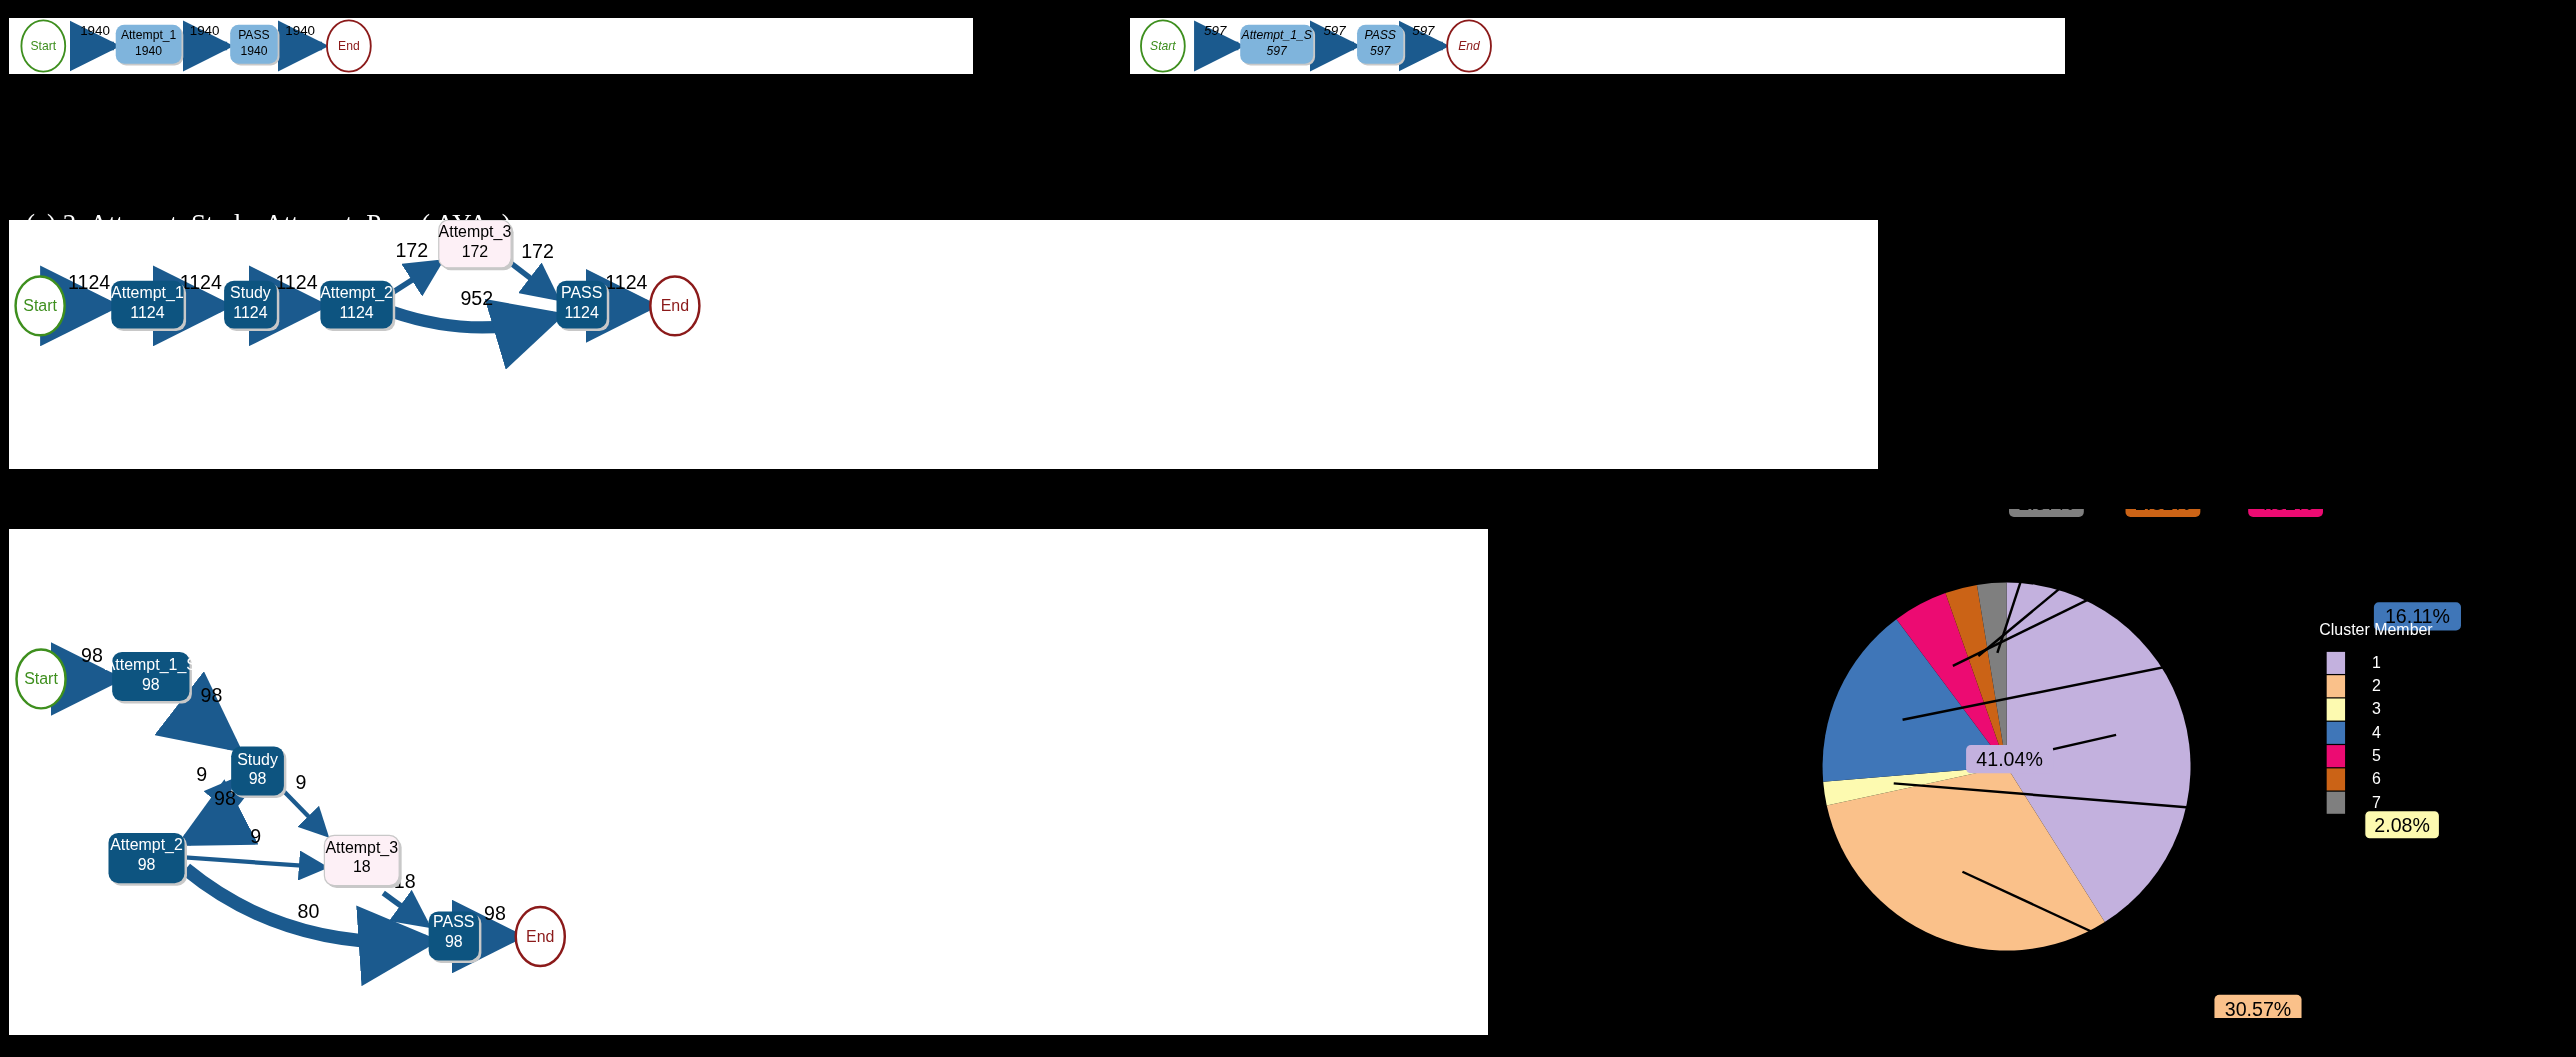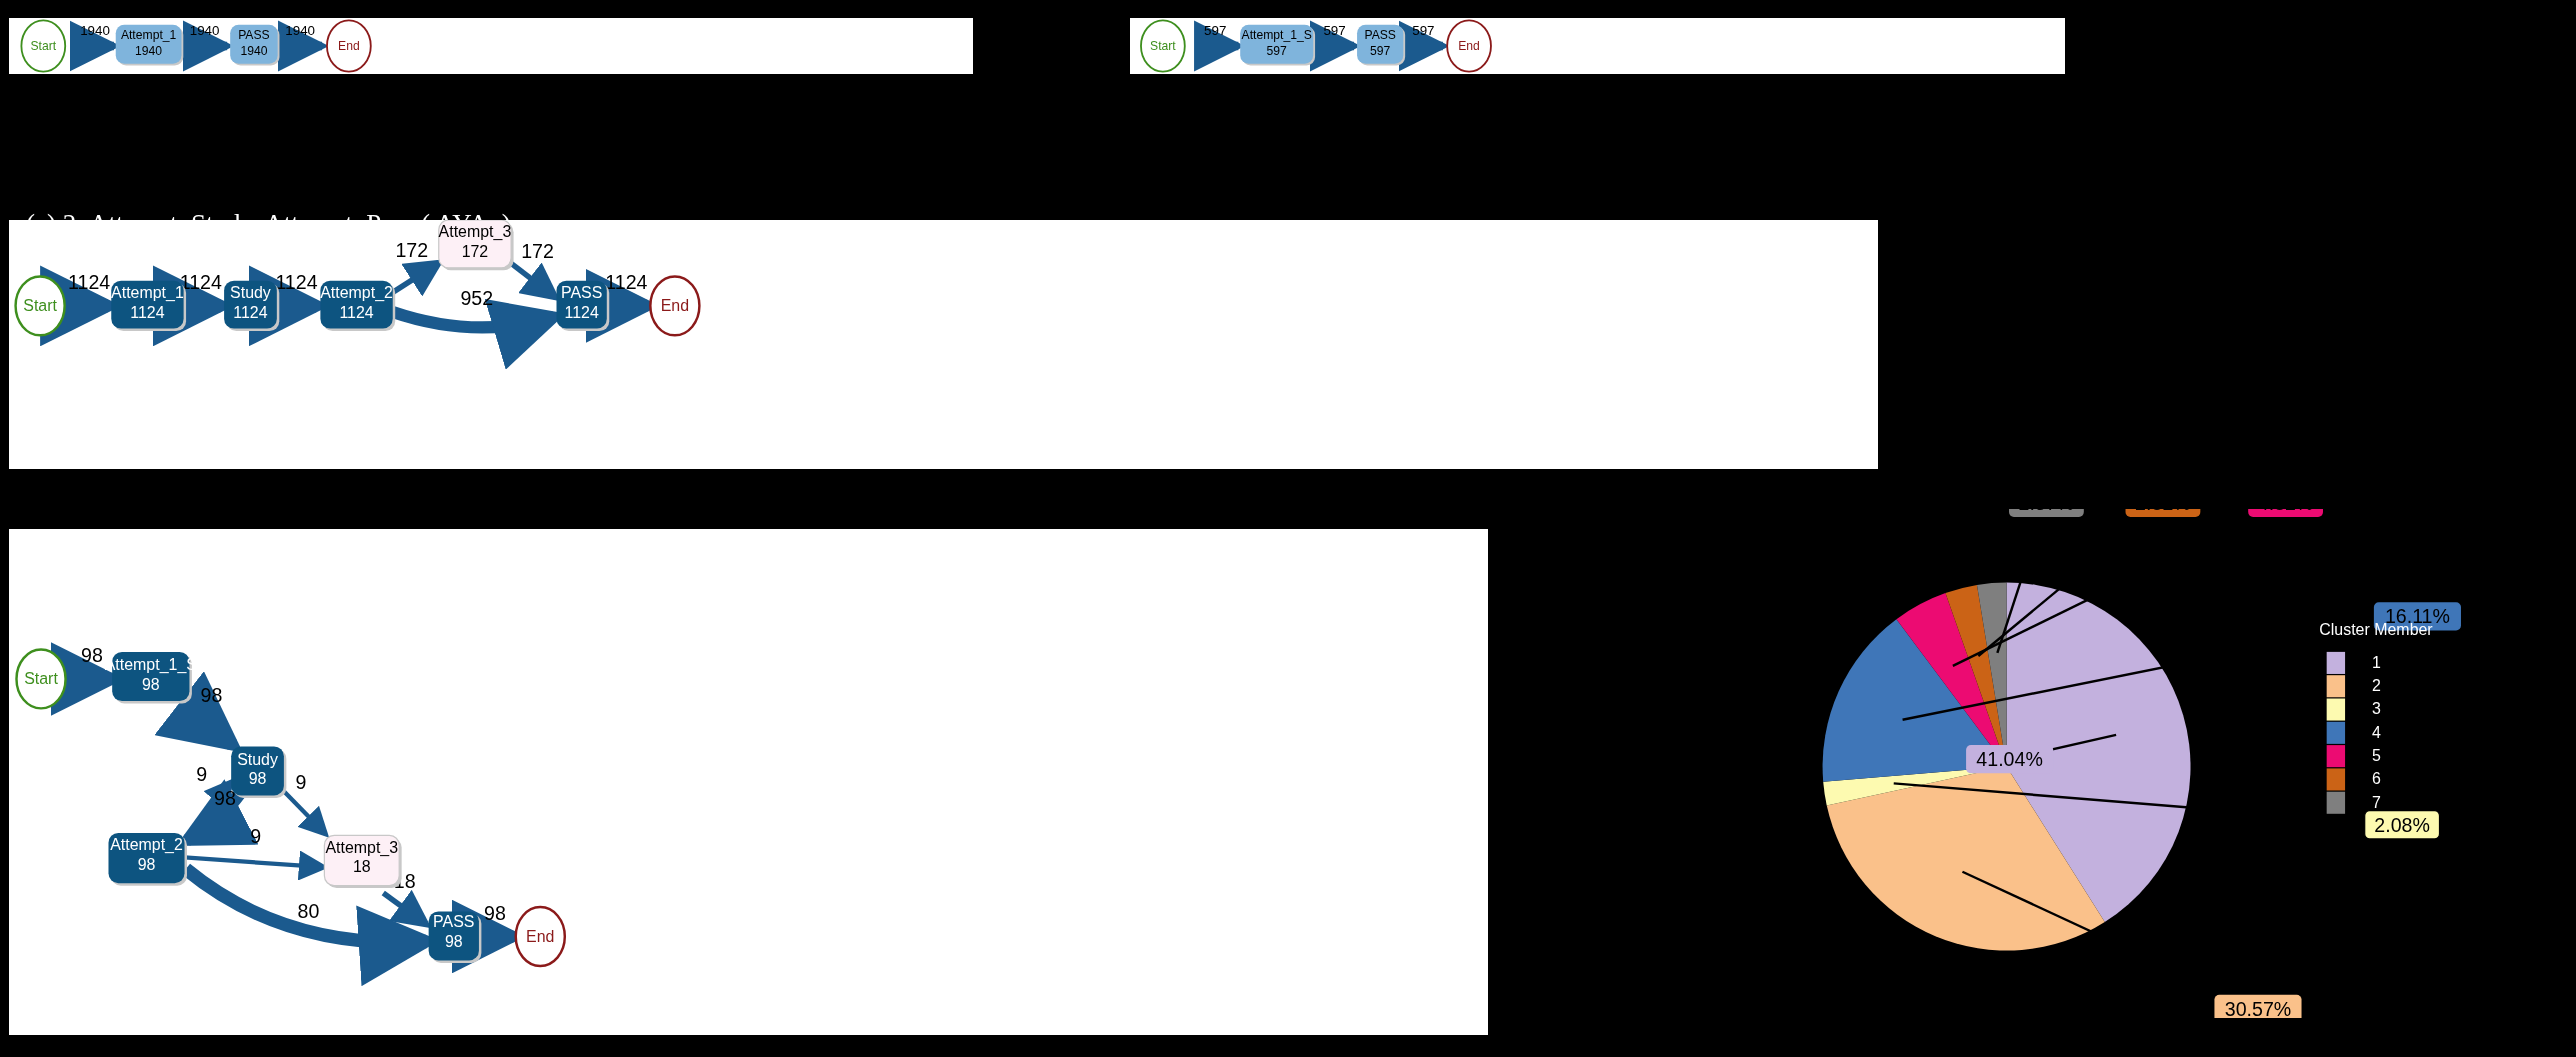--- a/index.html
+++ b/index.html
@@ -54,21 +54,21 @@
       <text x="396" y="60" font-size="20" text-anchor="middle" fill="#000">1940</text>
     </g>
     <g>
       <ellipse cx="552" cy="46" rx="36" ry="42" fill="#fff" stroke="#8b1a1a" stroke-width="3"></ellipse>
       <text x="552" y="53" font-size="20" text-anchor="middle" fill="#8b1a1a">End</text>
     </g>
   </svg>
 </div>
 
 <div class="panel" style="left:1130px;top:18px;width:935px;height:56px;"></div>
-<div class="svgwrap" style="left:1130px;top:18px;">
+<div class="svgwrap" style="left:1130px;top:18px;font-style:italic;">
   <svg width="935" height="56" viewBox="0 0 1524 92">
     <defs>
       <marker id="ah2" markerWidth="6" markerHeight="6" refX="5.2" refY="3" orient="auto">
         <path d="M0,0 L6,3 L0,6 z" fill="#1b5a8e"></path>
       </marker>
     </defs>
     <g>
       <line x1="102" y1="46" x2="172" y2="46" stroke="#1b5a8e" stroke-width="14" marker-end="url(#ah2)"></line>
       <text x="134" y="28" font-size="22" text-anchor="middle" fill="#000">597</text>
     </g>

